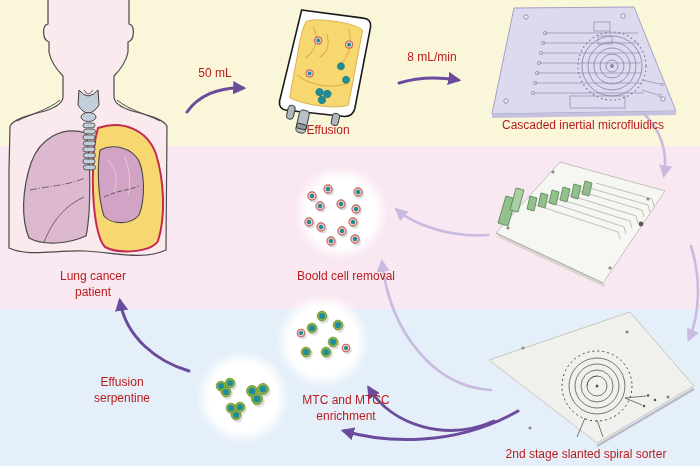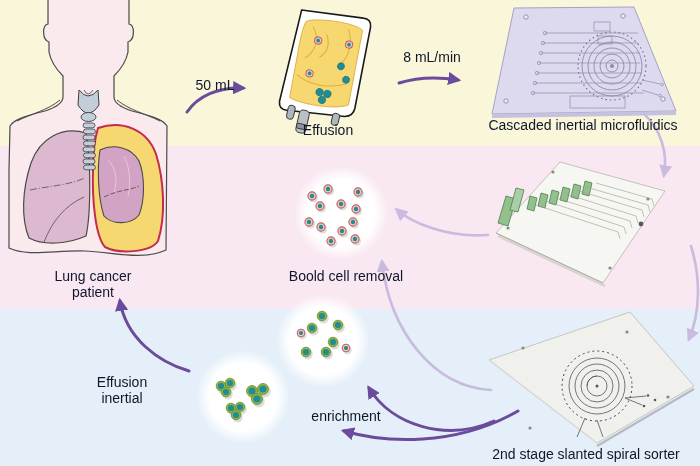--- a/index.html
+++ b/index.html
@@ -3,22 +3,22 @@
 <meta charset="utf-8">
 <style>
   html,body{margin:0;padding:0;background:#fff;}
   .stage{position:relative;width:700px;height:466px;overflow:hidden;
          font-family:"Liberation Sans", sans-serif;}
   .band{position:absolute;left:0;width:700px;}
   .band.top{top:0;height:146px;background:var(--band-top,#FAF6D9);}
   .band.middle{top:146px;height:163px;background:var(--band-middle,#F9E8F2);}
   .band.bottom{top:309px;height:157px;background:var(--band-bottom,#E4EFF9);}
   svg.art{position:absolute;left:0;top:0;}
-  .lbl{position:absolute;transform:translateX(-50%);color:#0f172a;
-       font-size:14px;line-height:15.5px;text-align:center;white-space:nowrap;}
+  .lbl{position:absolute;transform:translateX(-50%);color:#b91c1c;
+       font-size:12px;line-height:15.5px;text-align:center;white-space:nowrap;}
 </style>
 </head>
 <body>
 
 <div class="stage">
 
   <div class="band top"></div>
   <div class="band middle"></div>
   <div class="band bottom"></div>
 
@@ -392,32 +392,32 @@
       <path d="M189,371 C158,362 126,338 120,301" marker-end="url(#ah-dark)"></path>
     </g>
     <g fill="none" style="stroke:var(--arrow-light,#C9BBE0)" stroke-width="2.6" stroke-linecap="round">
       <path d="M643,113 C661,129 668,153 664,175" marker-end="url(#ah-light)"></path>
       <path d="M488,235 C448,238 412,223 397,210" marker-end="url(#ah-light)"></path>
       <path d="M691,246 C701,278 700,314 689,339" marker-end="url(#ah-light)"></path>
       <path d="M491,390 C434,387 390,332 382,262" marker-end="url(#ah-light)"></path>
     </g>
   </svg>
 
-  <div class="lbl" style="left:215px;top:78px">50 mL</div>
+  <div class="lbl" style="left:215px;top:66px">50 mL</div>
   <div class="lbl" style="left:432px;top:50px">8 mL/min</div>
   <div class="lbl" style="left:328px;top:123px">Effusion</div>
   <div class="lbl" style="left:583px;top:118px">Cascaded inertial microfluidics</div>
   <div class="lbl" style="left:93px;top:269px">
     <span>Lung cancer</span><br>
     <span>patient</span>
   </div>
   <div class="lbl" style="left:346px;top:269px">Boold cell removal</div>
   <div class="lbl" style="left:586px;top:447px">2nd stage slanted spiral sorter</div>
   <div class="lbl" style="left:346px;top:393px">
-    <br>
+    <span>MTC and MTCC</span><br>
     <span>enrichment</span>
   </div>
   <div class="lbl" style="left:122px;top:375px">
     <span>Effusion</span><br>
-    <span>inertial</span>
+    <span>serpentine</span>
   </div>
 
 </div>
 
 </body></html>

